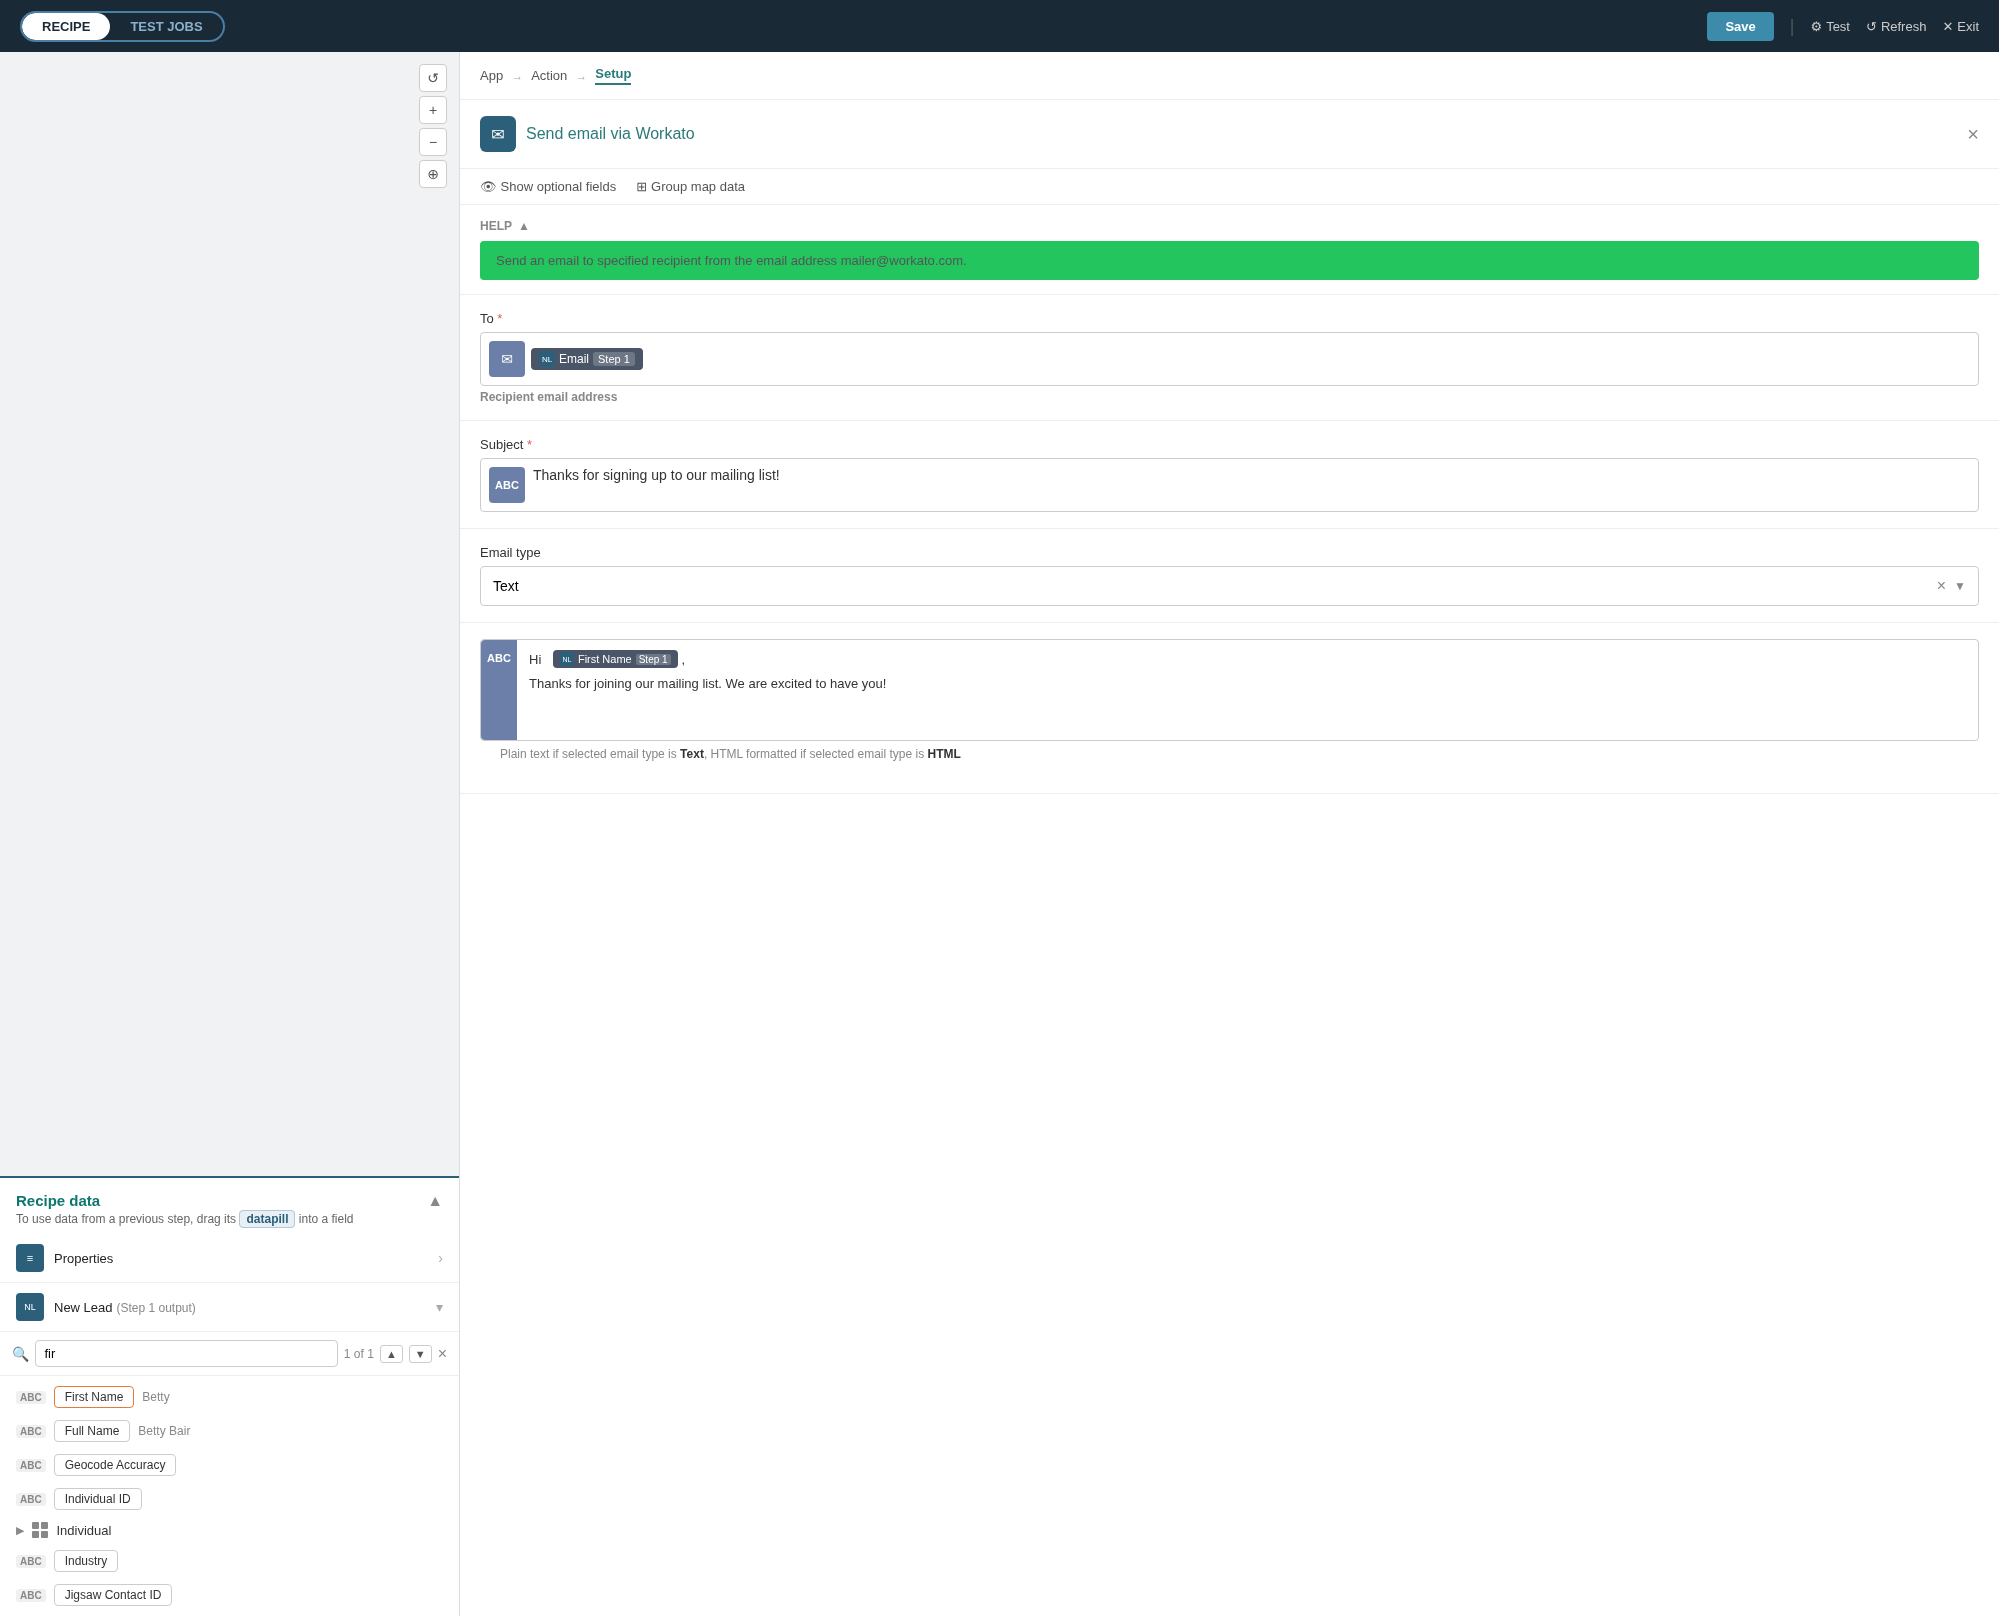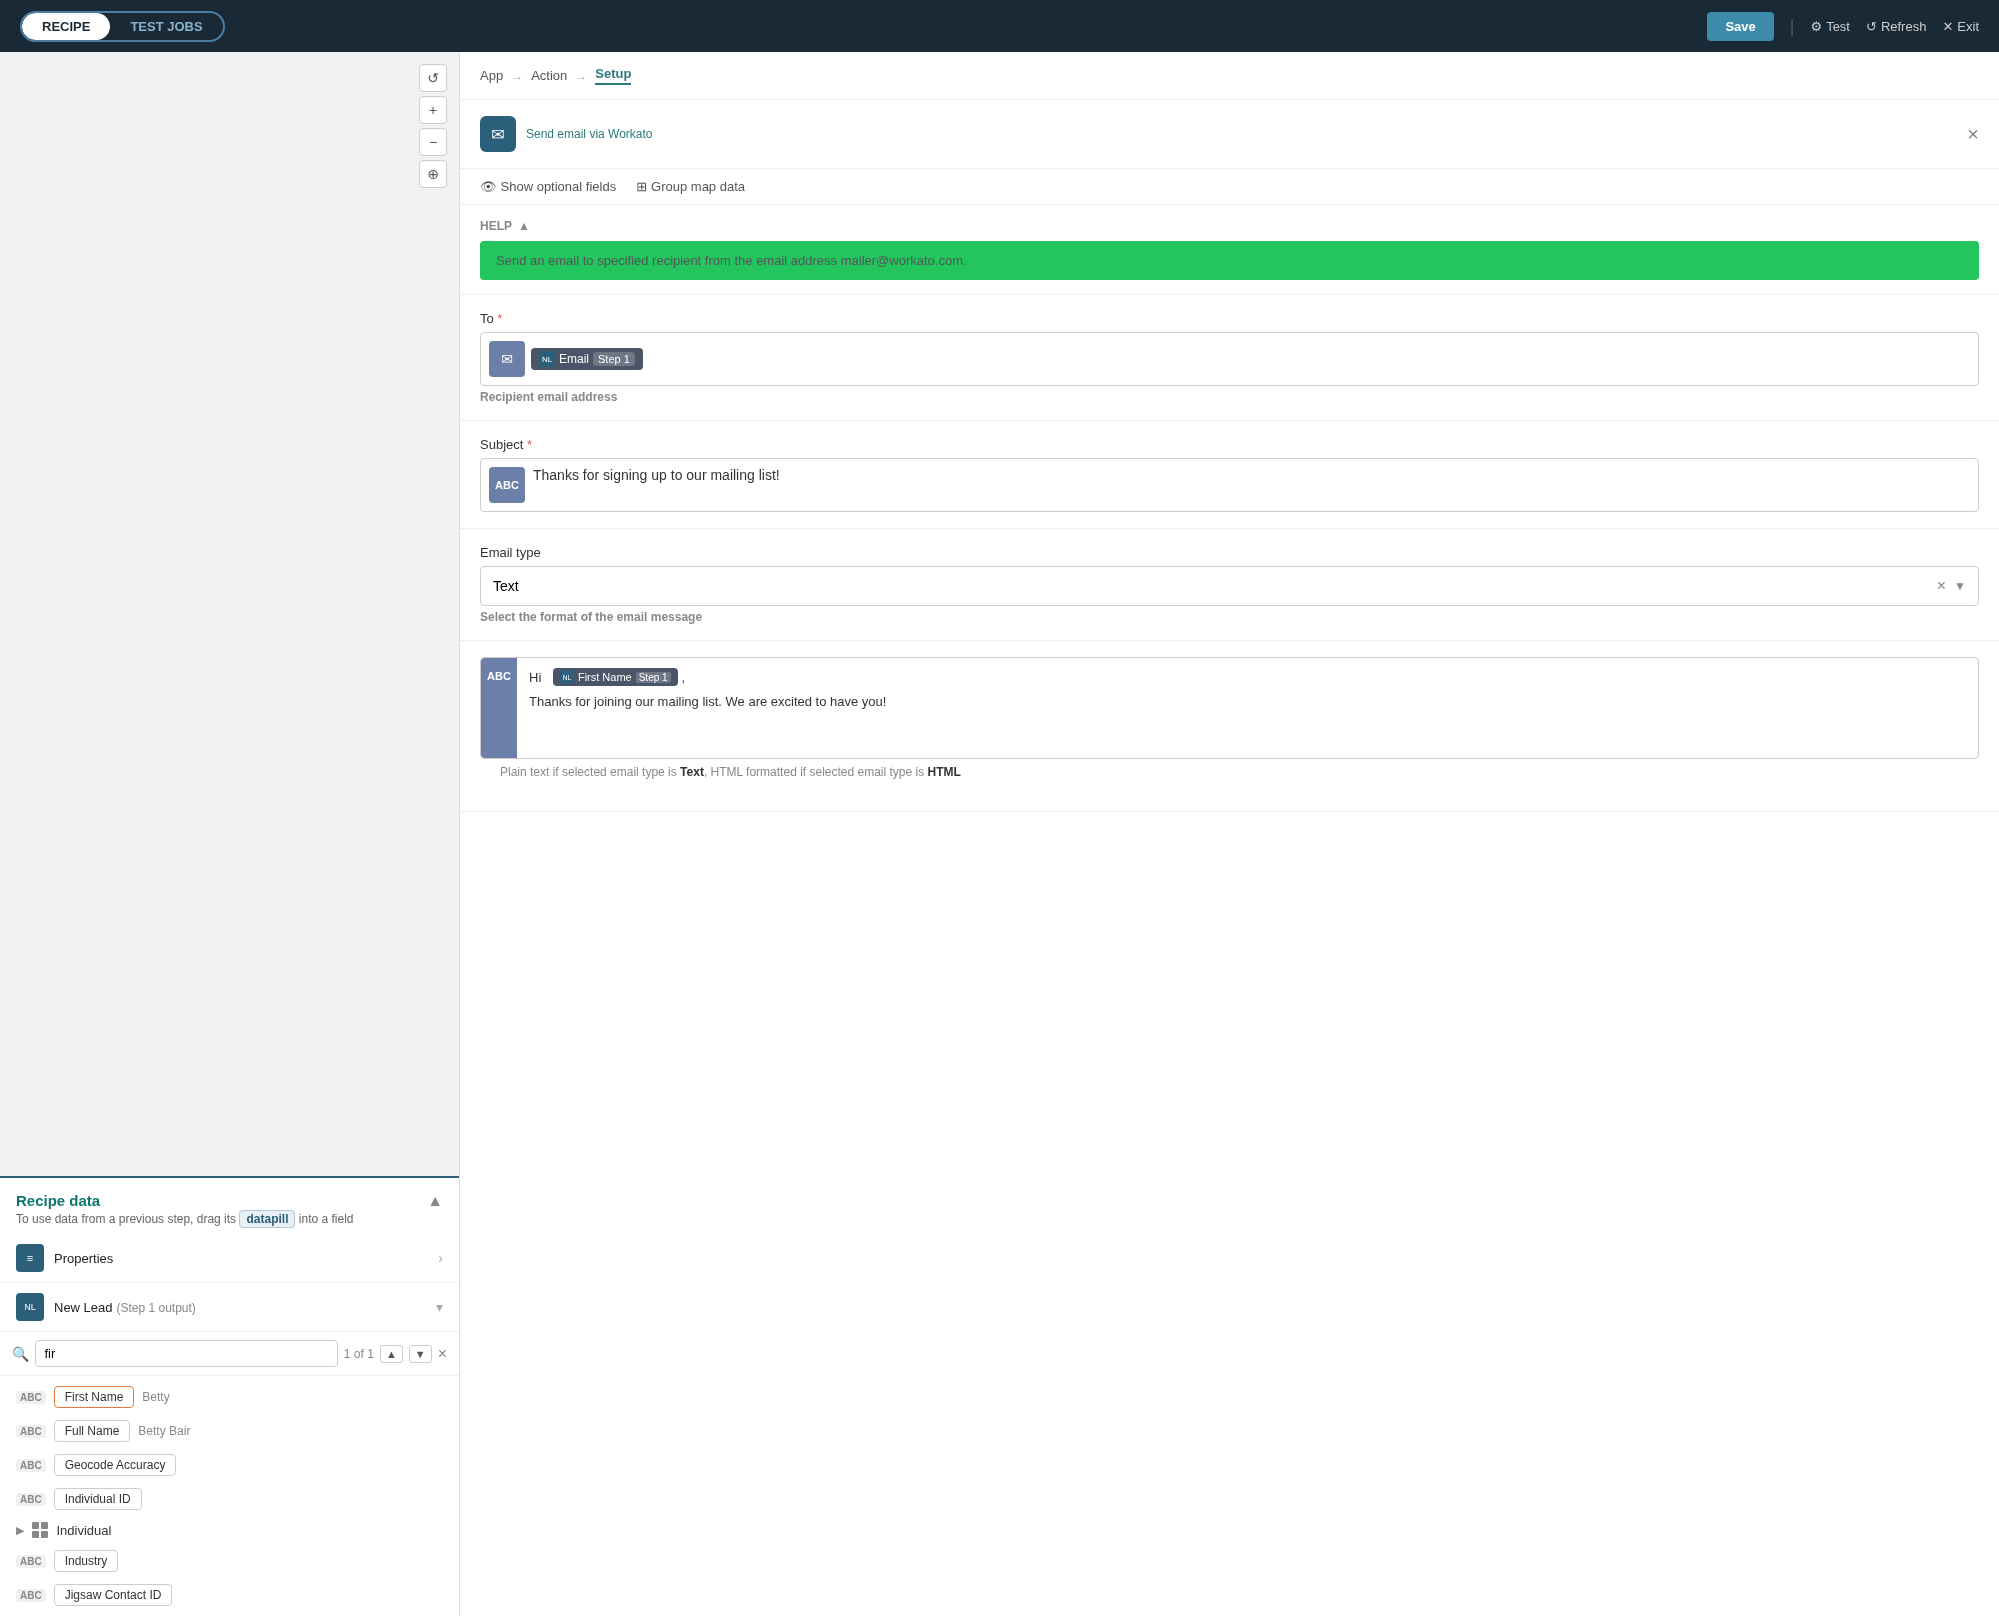--- a/index.html
+++ b/index.html
@@ -336,21 +336,21 @@
       height: 36px;
       background: #2c5f7a;
       border-radius: 6px;
       display: flex;
       align-items: center;
       justify-content: center;
       color: #fff;
       font-size: 16px;
     }
     .action-title-text {
-      font-size: 12px;
+      font-size: 16px;
       color: #333;
     }
     .action-title-text span { color: #2c7a7b; }
     .close-btn {
       background: none;
       border: none;
       font-size: 20px;
       color: #888;
       cursor: pointer;
     }
@@ -778,21 +778,20 @@
 
     <div class="form-section">
       <div class="field-label">Email type</div>
       <div class="select-box">
         <span>Text</span>
         <div style="display:flex;align-items:center;gap:4px;">
           <button class="select-clear">×</button>
           <span class="select-arrow">▼</span>
         </div>
       </div>
-      <div class="field-hint">Select the format of the email message</div>
     </div>
 
     <div class="form-section">
       <div class="message-box">
         <div class="message-icon-area">ABC</div>
         <div class="message-content">
           <div class="message-line">
             <span>Hi</span>
             <span>&nbsp;</span>
             <span class="step-pill">

